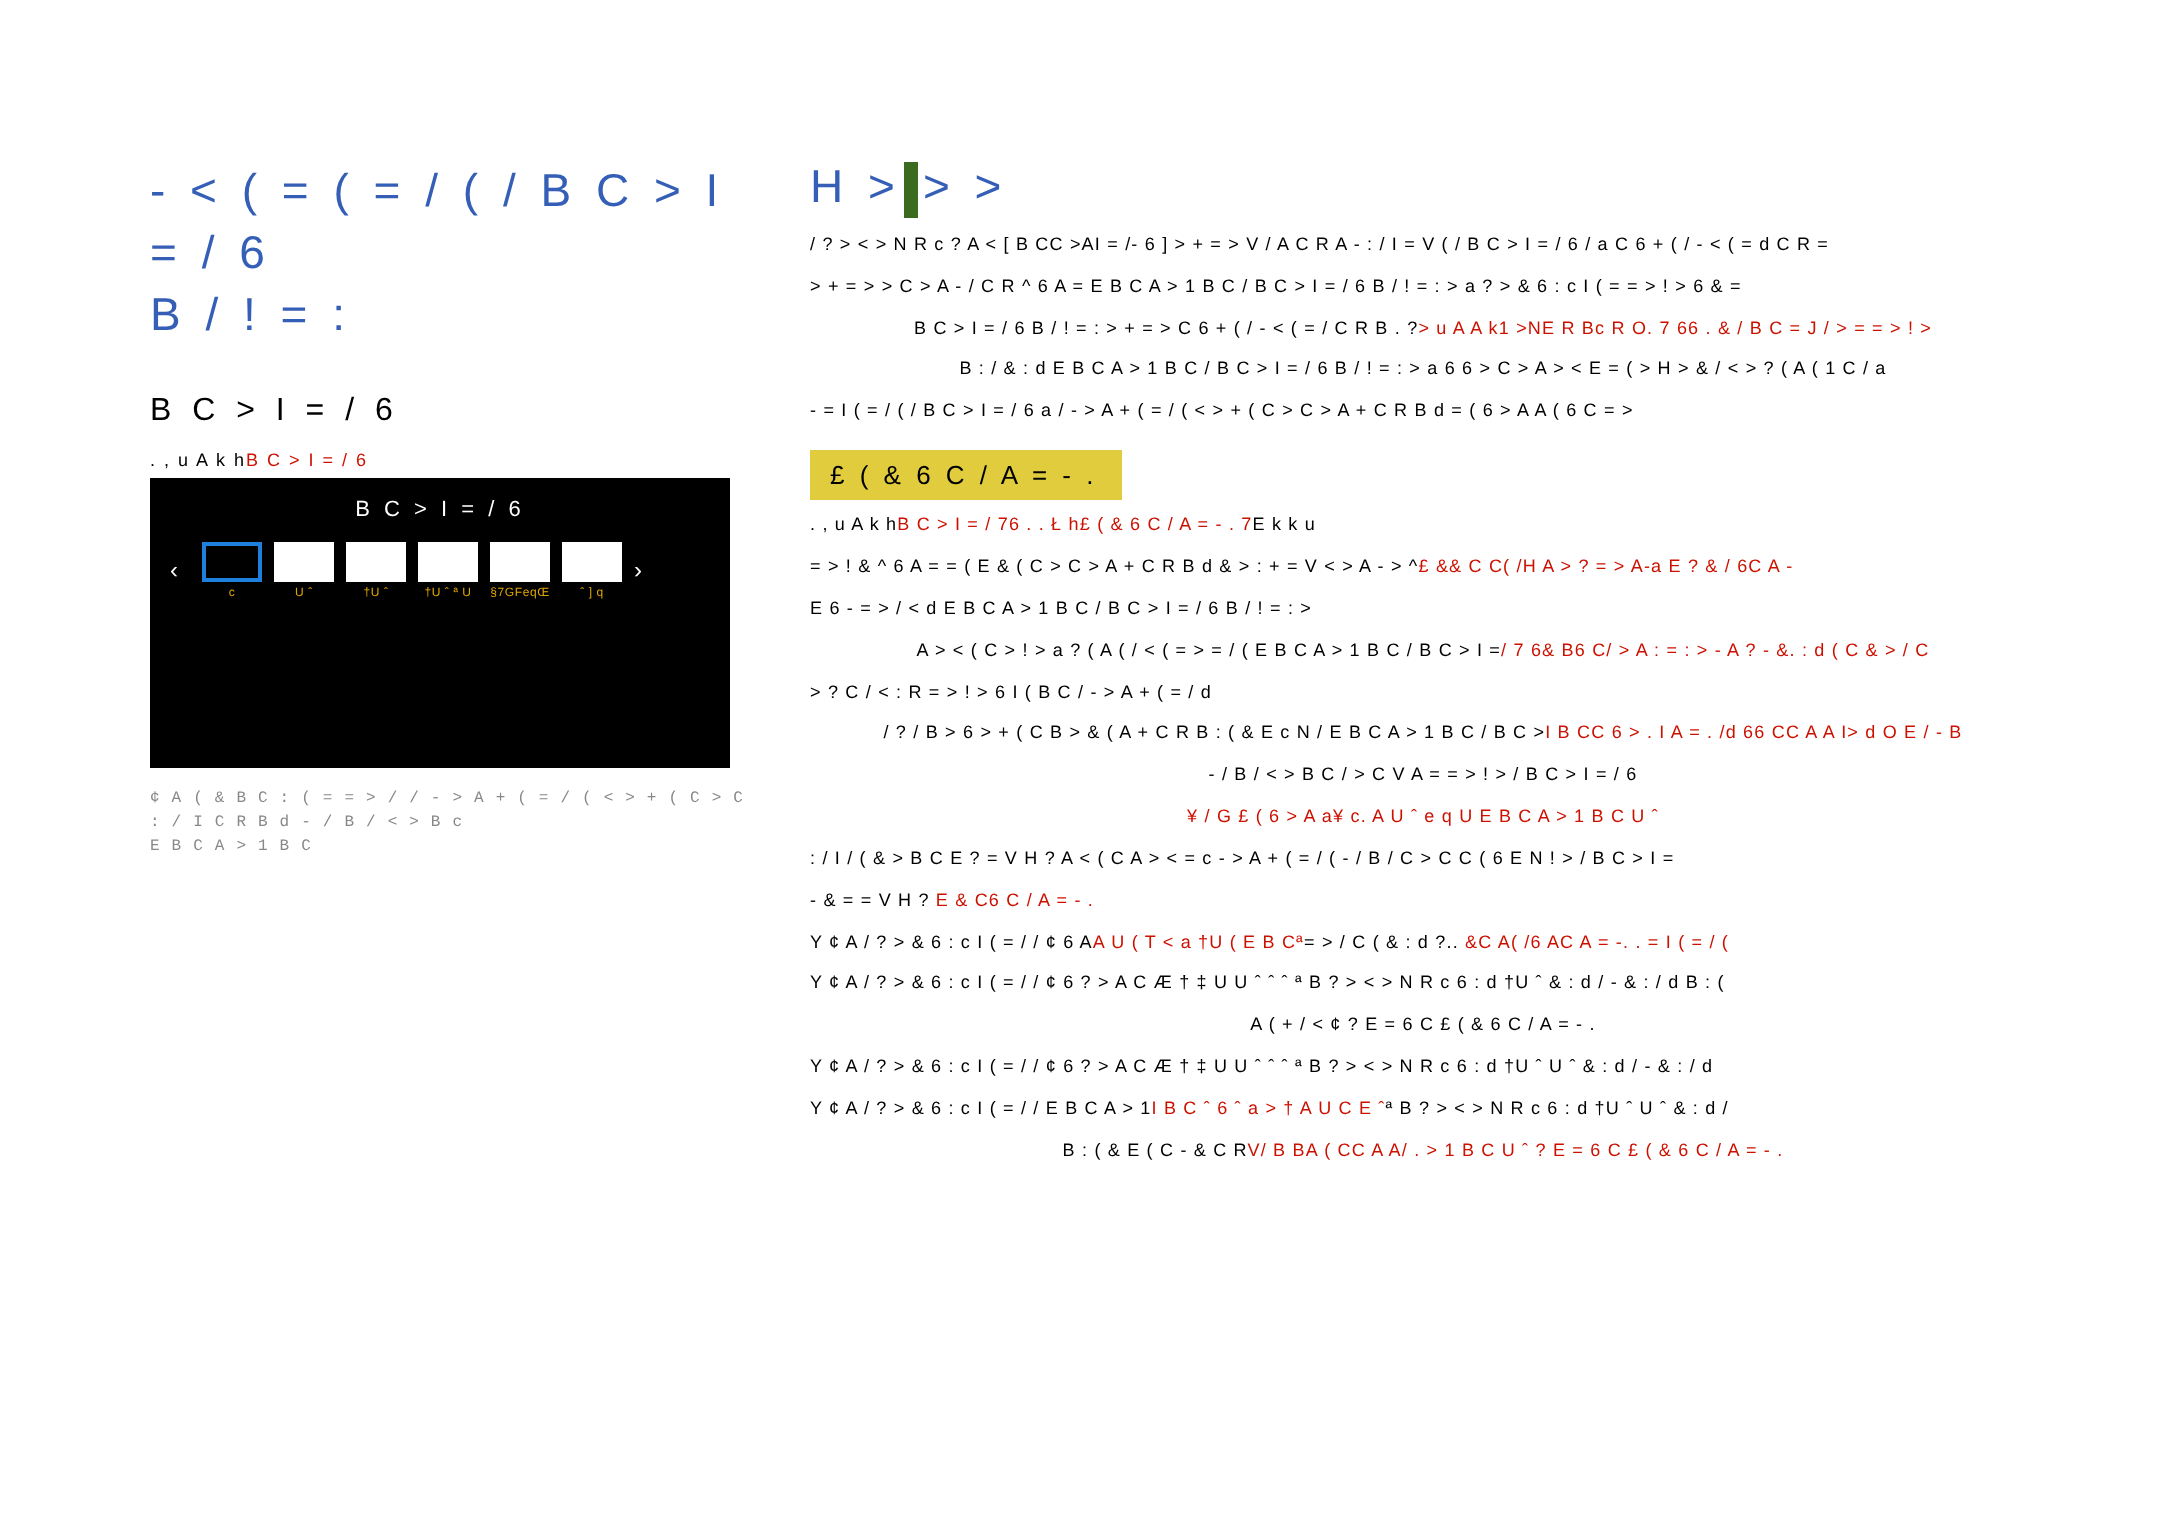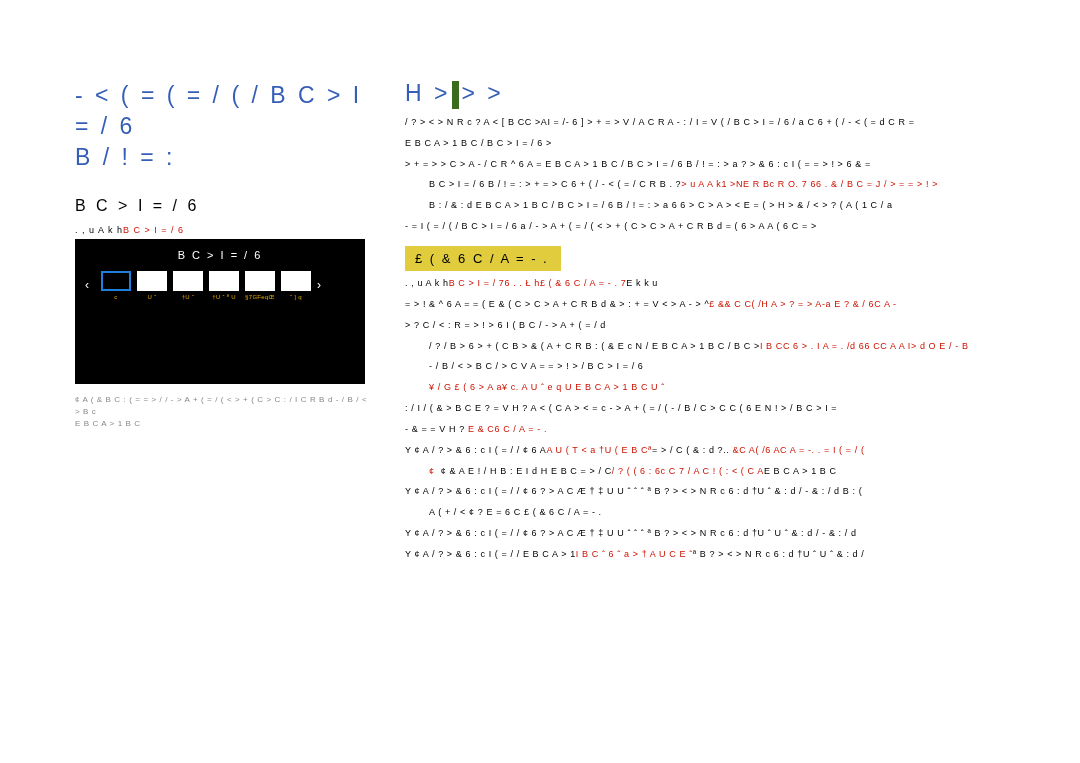--- a/index.html
+++ b/index.html
@@ -13,25 +13,25 @@
   .path-line .r{color:#c10;}
   .blackbox{background:#000;width:290px;height:145px;margin:4px 0 10px 0;position:relative;}
   .bb-title{color:#fff;font-size:11px;letter-spacing:2px;text-align:center;padding-top:10px;}
   .bb-row{display:flex;align-items:flex-start;gap:6px;padding:10px 10px 0 10px;}
   .bb-arrow{color:#fff;font-size:12px;margin-top:7px;width:10px;}
   .bb-cell{width:30px;text-align:center;}
   .bb-icon{height:18px;border:1px solid #fff;position:relative;}
   .bb-icon.sel{border-color:#1f7fdc;box-shadow:0 0 0 1px #1f7fdc inset;}
   .bb-icon.filled{background:#fff;}
   .bb-label{font-size:6px;color:#e3a800;margin-top:3px;letter-spacing:.3px;word-break:break-all;}
-  .footnote{font-size:8px;color:#888;letter-spacing:.6px;line-height:1.5;}
+  .footnote{font-size:8px;color:#888;letter-spacing:.6px;line-height:1.5;font-family:Liberation Mono, monospace;}
   .right-title{font-size:23px;color:#355fb6;letter-spacing:3px;margin:0 0 6px 0;font-weight:400;}
   .para{font-size:9px;letter-spacing:.6px;line-height:1.65;margin:0 0 6px 0;word-break:break-all;}
   .para .r{color:#c10;}
-  .ind{margin-left:24px;}
+  .ind{margin-left:3px;text-align:center;}
   .hlbox{display:inline-block;background:#e0cc3c;padding:5px 12px 5px 10px;font-size:13px;letter-spacing:2px;color:#000;margin:4px 0 2px 0;}
   .greenbar{display:inline-block;width:7px;height:28px;background:#3a6b1e;vertical-align:middle;margin:0 2px;}
   .red{color:#c10;}
 </style>
 </head>
 <body>
 
 <div class="page">
   <div class="left-col">
     <h1 class="title" style="white-space:pre-line;">- &lt; ( = ( = / (   / B C &gt; I = / 6
@@ -77,44 +77,43 @@
       <span>¢ A ( &amp; B C   : ( = = &gt; /  / - &gt;  A  + ( = / (  &lt; &gt; + ( C  &gt; C : / I  C R B d   -  / B / &lt; &gt; B c</span><br>
       <span>E B C A &gt; 1 B C</span>
     </div>
   </div>
 
   <div class="right-col">
     <h1 class="right-title">
       <span>H &gt;</span><span class="greenbar"></span><span>&gt;      &gt;</span>
     </h1>
     <p class="para"><span>/ ?  &gt; &lt; &gt; N R c   ?   A  &lt; [ B CC &gt;AI = /- 6 ]  &gt; + = &gt;     V   / A   C R   A   - : / I = V (   / B C &gt; I = / 6 / a     C   6 + (   / - &lt; ( = d C R  =</span></p>
-    <p class="para">E B C A &gt; 1 B C   / B C &gt; I = / 6 &gt;</p>
     <p class="para"><span>&gt; + = &gt;  &gt; C &gt;  A   - / C R  ^ 6 A  =   E B C A &gt; 1 B C    / B C &gt; I = / 6   B / ! =  : &gt;   a  ? &gt; &amp; 6 : c I ( = = &gt; ! &gt;   6  &amp;  =</span></p>
     <p class="para ind"><span>B C &gt; I = / 6  B / ! =   :   &gt; + = &gt;   C  6 + (  / - &lt; ( = / C R  B . ?</span><span class="r">&gt; u A A k1 &gt;NE R Bc R O. 7 66 . &amp;  /  B C  = J /  &gt; = = &gt; ! &gt;</span></p>
     <p class="para ind"><span>B : /   &amp; : d  E B C A &gt; 1 B C    / B C &gt; I = / 6   B / ! =  : &gt;   a   6  6 &gt; C &gt; A &gt; &lt; E   = (  &gt;  H &gt; &amp; / &lt; &gt;  ? ( A ( 1 C / a</span></p>
     <p class="para"><span>- =  I ( = / (   / B C &gt; I = / 6   a  / - &gt;  A   + ( = / (  &lt; &gt; + ( C  &gt; C &gt;  A   +   C R B d   = ( 6 &gt; A A ( 6 C = &gt;</span></p>
 
     <div style="margin:8px 0 3px 0;">
       <span class="hlbox">£ ( &amp;   6 C / A     =   -  .</span>
     </div>
 
     <p class="para">
       <span>. , u A k  h</span><span class="r">B C &gt; I = / 76   . . Ł h</span><span class="r">£ ( &amp;  6 C / A   =  -  .   7</span><span>E k     k u</span>
     </p>
     <p class="para"><span>= &gt; ! &amp;  ^ 6 A  =  =  (   E &amp; ( C  &gt; C &gt;  A  +  C R B d  &amp; &gt; : + = V &lt;   &gt;  A  - &gt; ^</span><span class="r">£  &amp;&amp;    C C( /H A  &gt; ? = &gt; A-a    E ? &amp; / 6C    A  -</span></p>
+    <p class="para"><span>E 6   -   = &gt;   / &lt; d   E B C A &gt; 1 B C    / B C &gt; I = / 6   B / ! =  : &gt;</span></p>
+    <p class="para ind"><span>A &gt; &lt; (  C &gt; ! &gt; a  ? ( A ( / &lt; ( = &gt;    = / (  E B C A &gt; 1 B C    / B C &gt; I =</span><span class="r">/ 7 6&amp;    B6 C/ &gt; A : =    : &gt; -     A  ? - &amp;.  : d ( C   &amp;  &gt;  / C</span></p>
     <p class="para"><span>&gt; ? C / &lt; : R = &gt; ! &gt;  6  I ( B C    / - &gt;  A   + ( = / d</span></p>
     <p class="para ind"><span>/ ? / B &gt; 6   &gt; + ( C  B &gt; &amp; ( A +  C R  B : ( &amp; E c N /   E B C A &gt; 1 B C    / B C &gt;</span><span class="r">I B  CC 6  &gt; . I A = . /d 66 CC    A A I&gt; d O E   / -  B</span></p>
     <p class="para ind"><span>-  / B / &lt; &gt; B C /  &gt; C    V  A  = = &gt; ! &gt;   / B C &gt; I = / 6</span></p>
     <p class="para ind red"><span>¥  / G   £ ( 6 &gt; A a</span><span>¥ c. A U  ˆ   e q U E B C A &gt; 1 B C    U  ˆ</span></p>
     <p class="para"><span>: / I / (  &amp; &gt; B C E ? = V H   ?   A  &lt; ( C A &gt;     &lt; = c   -  &gt;   A  + ( = / (   -   / B / C  &gt; C  C ( 6 E N ! &gt;   / B C &gt; I =</span></p>
     <p class="para"><span>-  &amp;   = = V H   ?</span><span class="r">  E  &amp;  C6 C / A    =   -  .</span></p>
     <p class="para">
       <span>Y   ¢ A /  ? &gt; &amp; 6 : c I ( = / /  ¢  6  A</span><span class="r">A U ( T  &lt; a  †U  ( E B Cª</span><span>= &gt;  / C (  &amp; : d  ?..</span><span class="r">  &amp;C A( /6 AC  A      =   -.  .     =   I ( = / (</span>
     </p>
-    <p class="para ind">
-      <span class="r">¢</span>&nbsp;&nbsp;<span>¢     &amp; A E ! / H  B : E I  d H  E B C  = &gt;  / C</span><span class="r">/ ? (  ( 6 : 6c C 7 / A C ! (  :    &lt; ( C A</span><span>E B C A &gt; 1 B C</span>
-    </p>
     <p class="para"><span>Y  ¢ A /  ? &gt; &amp; 6 : c I ( = / /  ¢  6  ? &gt; A C Æ  † ‡ U U ˆ ˆ ˆ   ª  B  ? &gt; &lt; &gt; N R c  6   : d  †U ˆ  &amp; : d  / - &amp; : / d  B : (</span></p>
     <p class="para ind"><span>A ( + / &lt;   ¢    ? E = 6 C   £ ( &amp;  6 C / A    =  -  .</span></p>
     <p class="para"><span>Y  ¢ A /  ? &gt; &amp; 6 : c I ( = / /  ¢  6  ? &gt; A C Æ  † ‡ U U ˆ ˆ ˆ   ª  B  ? &gt; &lt; &gt; N R c  6   : d  †U ˆ  U ˆ  &amp; : d  / - &amp; : / d</span></p>
     <p class="para"><span>Y  ¢ A /  ? &gt; &amp; 6 : c I ( = / /     E B C A &gt; 1</span><span class="r">I B C   ˆ 6 ˆ a &gt; † A U  C E ˆ</span><span>ª  B  ? &gt; &lt; &gt; N R c  6   : d  †U ˆ  U ˆ  &amp; : d  /</span></p>
+    <p class="para ind"><span>B : ( &amp; E ( C   -  &amp;   C R</span><span class="r">V/ B BA ( CC A A/ . &gt;   1  B  C      U  ˆ    ? E = 6 C    £ ( &amp;  6 C / A    =  -  .</span></p>
   </div>
 </div>
 
 </body></html>

